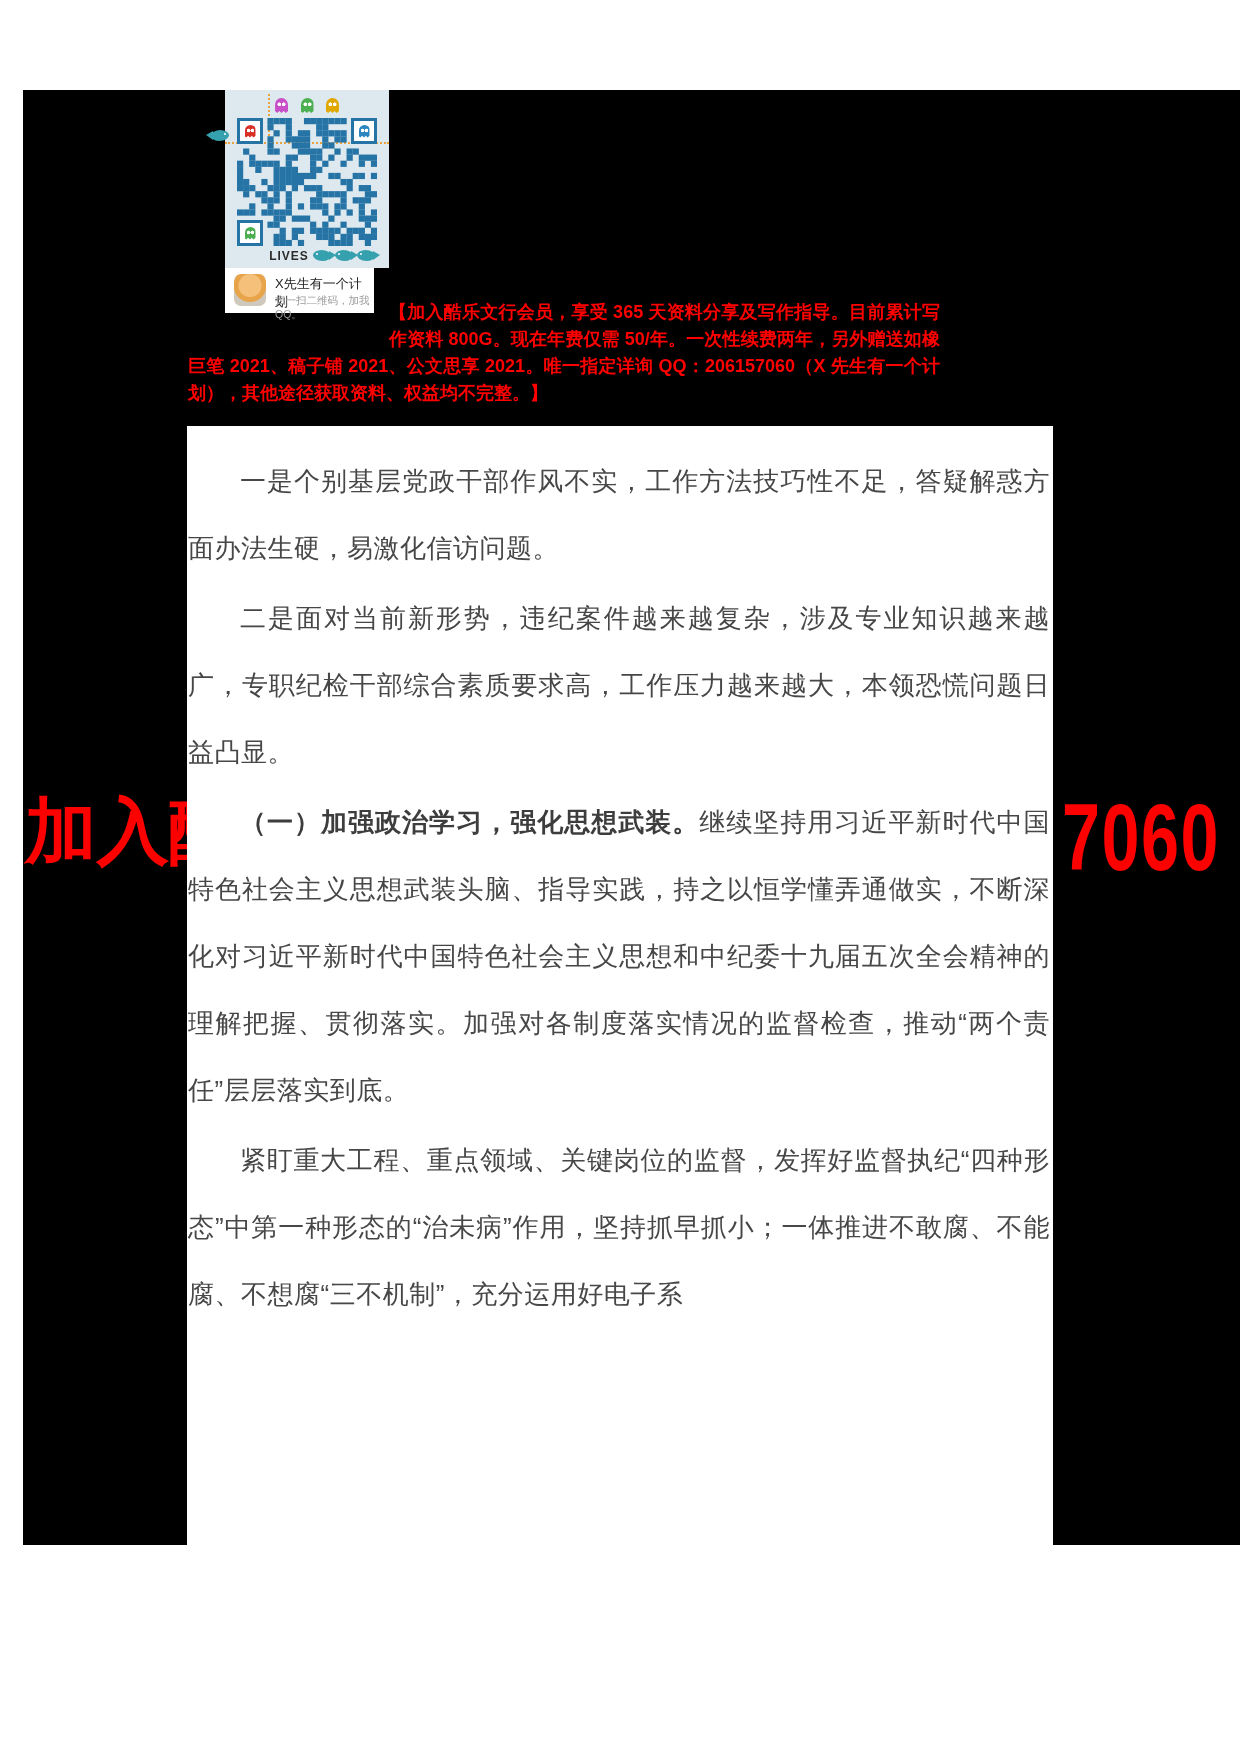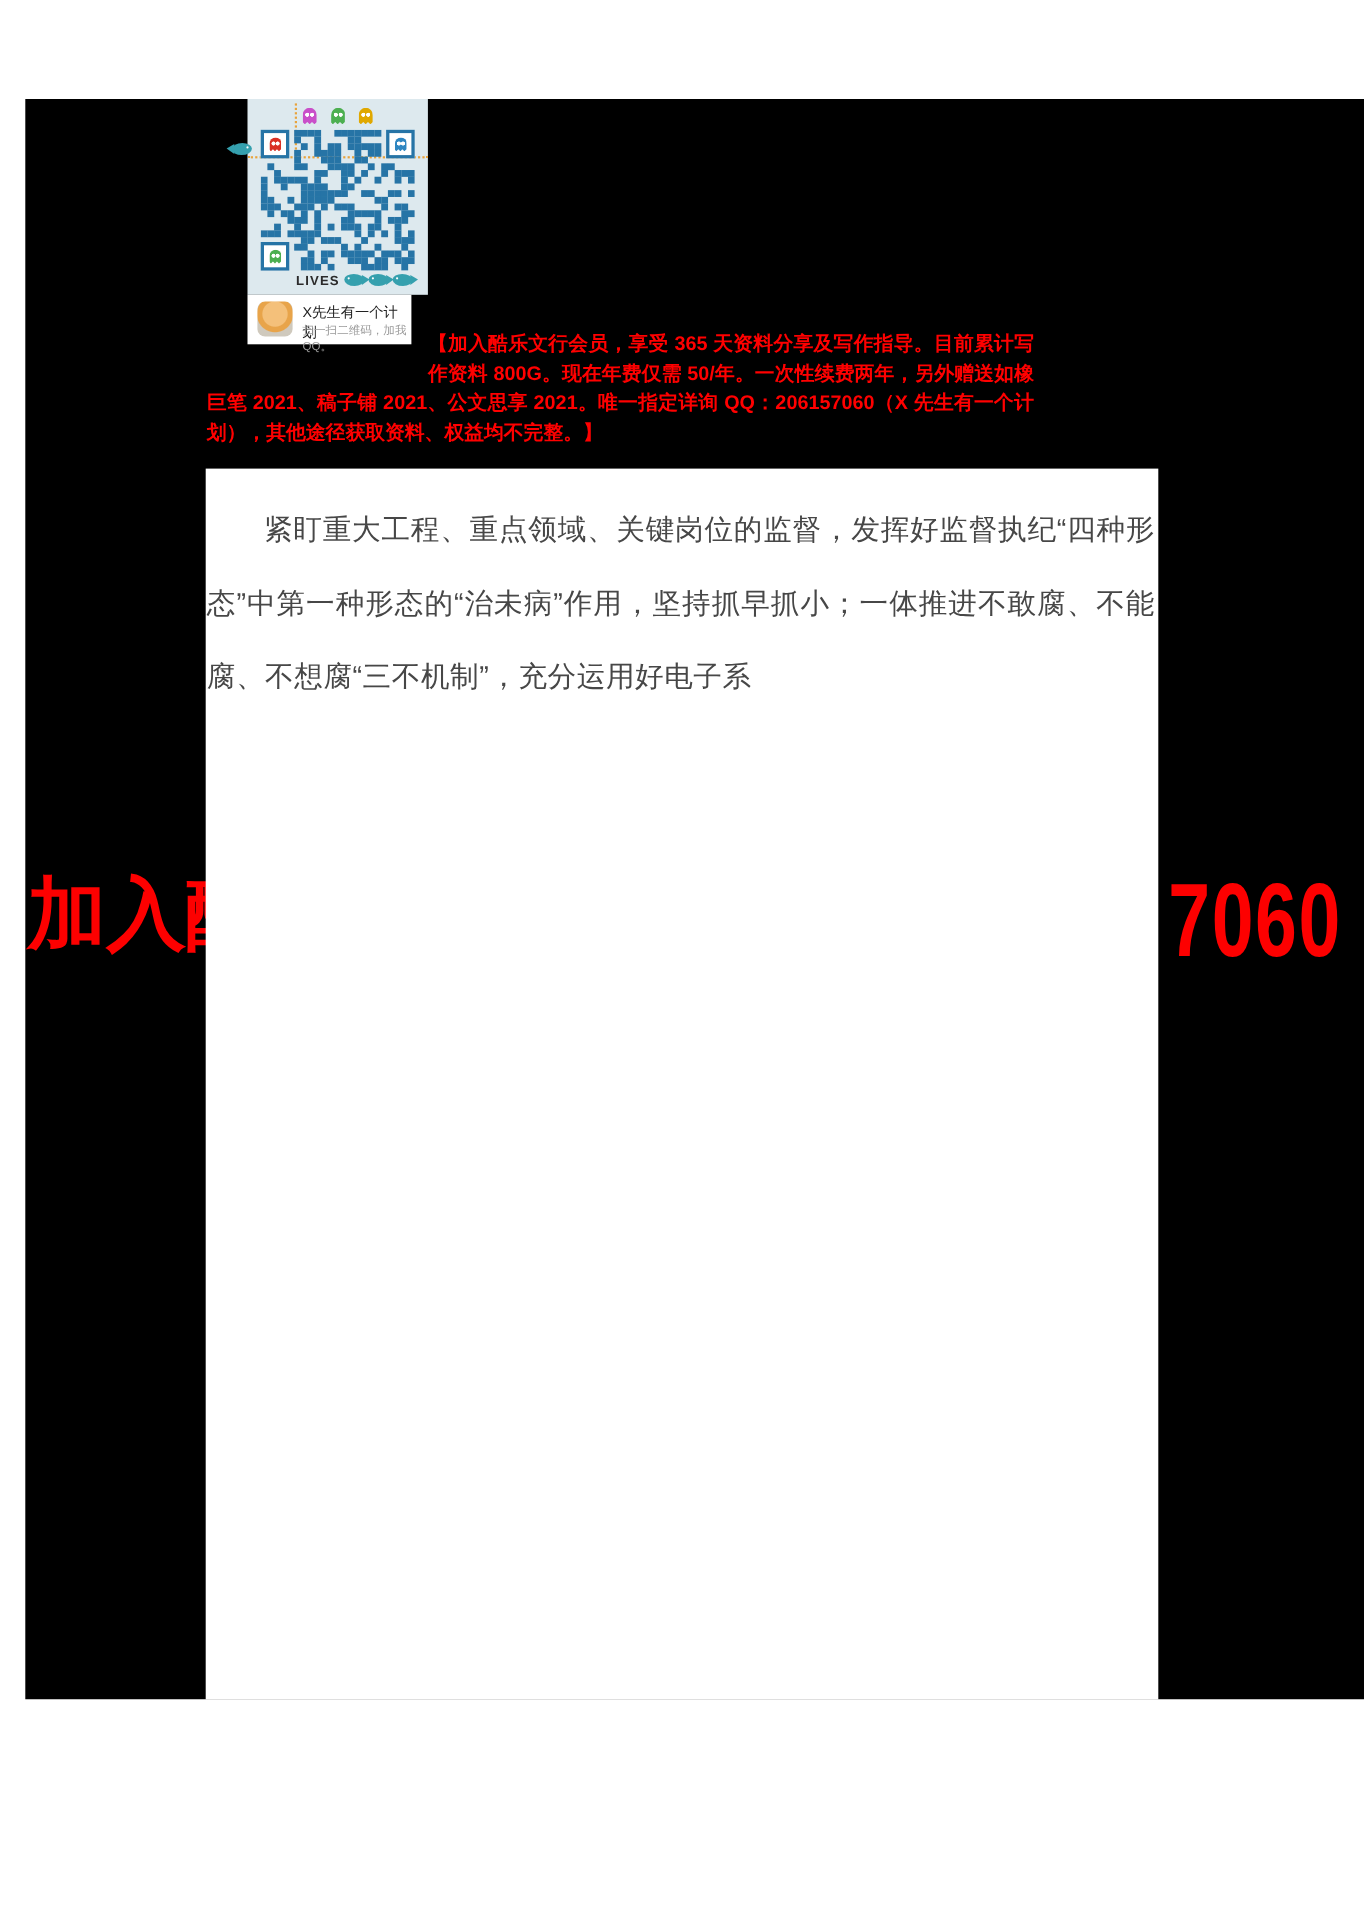--- a/index.html
+++ b/index.html
@@ -62,20 +62,23 @@
 
 <div class="canvas">
 
   <div class="black-bg"></div>
 
   <div class="wm wm-left">加入酷</div>
   <div class="wm wm-right">7060（</div>
 
   <div class="page">
     <div>
+        <p class="para">一是个别基层党政干部作风不实，工作方法技巧性不足，答疑解惑方面办法生硬，易激化信访问题。</p>
+        <p class="para">二是面对当前新形势，违纪案件越来越复杂，涉及专业知识越来越广，专职纪检干部综合素质要求高，工作压力越来越大，本领恐慌问题日益凸显。</p>
+        <p class="para"><b>（一）加强政治学习，强化思想武装。</b>继续坚持用习近平新时代中国特色社会主义思想武装头脑、指导实践，持之以恒学懂弄通做实，不断深化对习近平新时代中国特色社会主义思想和中纪委十九届五次全会精神的理解把握、贯彻落实。加强对各制度落实情况的监督检查，推动“两个责任”层层落实到底。</p>
         <p class="para">紧盯重大工程、重点领域、关键岗位的监督，发挥好监督执纪“四种形态”中第一种形态的“治未病”作用，坚持抓早抓小；一体推进不敢腐、不能腐、不想腐“三不机制”，充分运用好电子系</p>
       </div>
   </div>
 
   <div class="white-bottom"></div>
 
   <div class="promo">
     <span class="spacer"></span><span>【加入酷乐文行会员，享受 365 天资料分享及写作指导。目前累计写作资料 800G。现在年费仅需 50/年。一次性续费两年，另外赠送如橡巨笔 2021、稿子铺 2021、公文思享 2021。唯一指定详询 QQ：206157060（X 先生有一个计划），其他途径获取资料、权益均不完整。】</span>
   </div>
 

